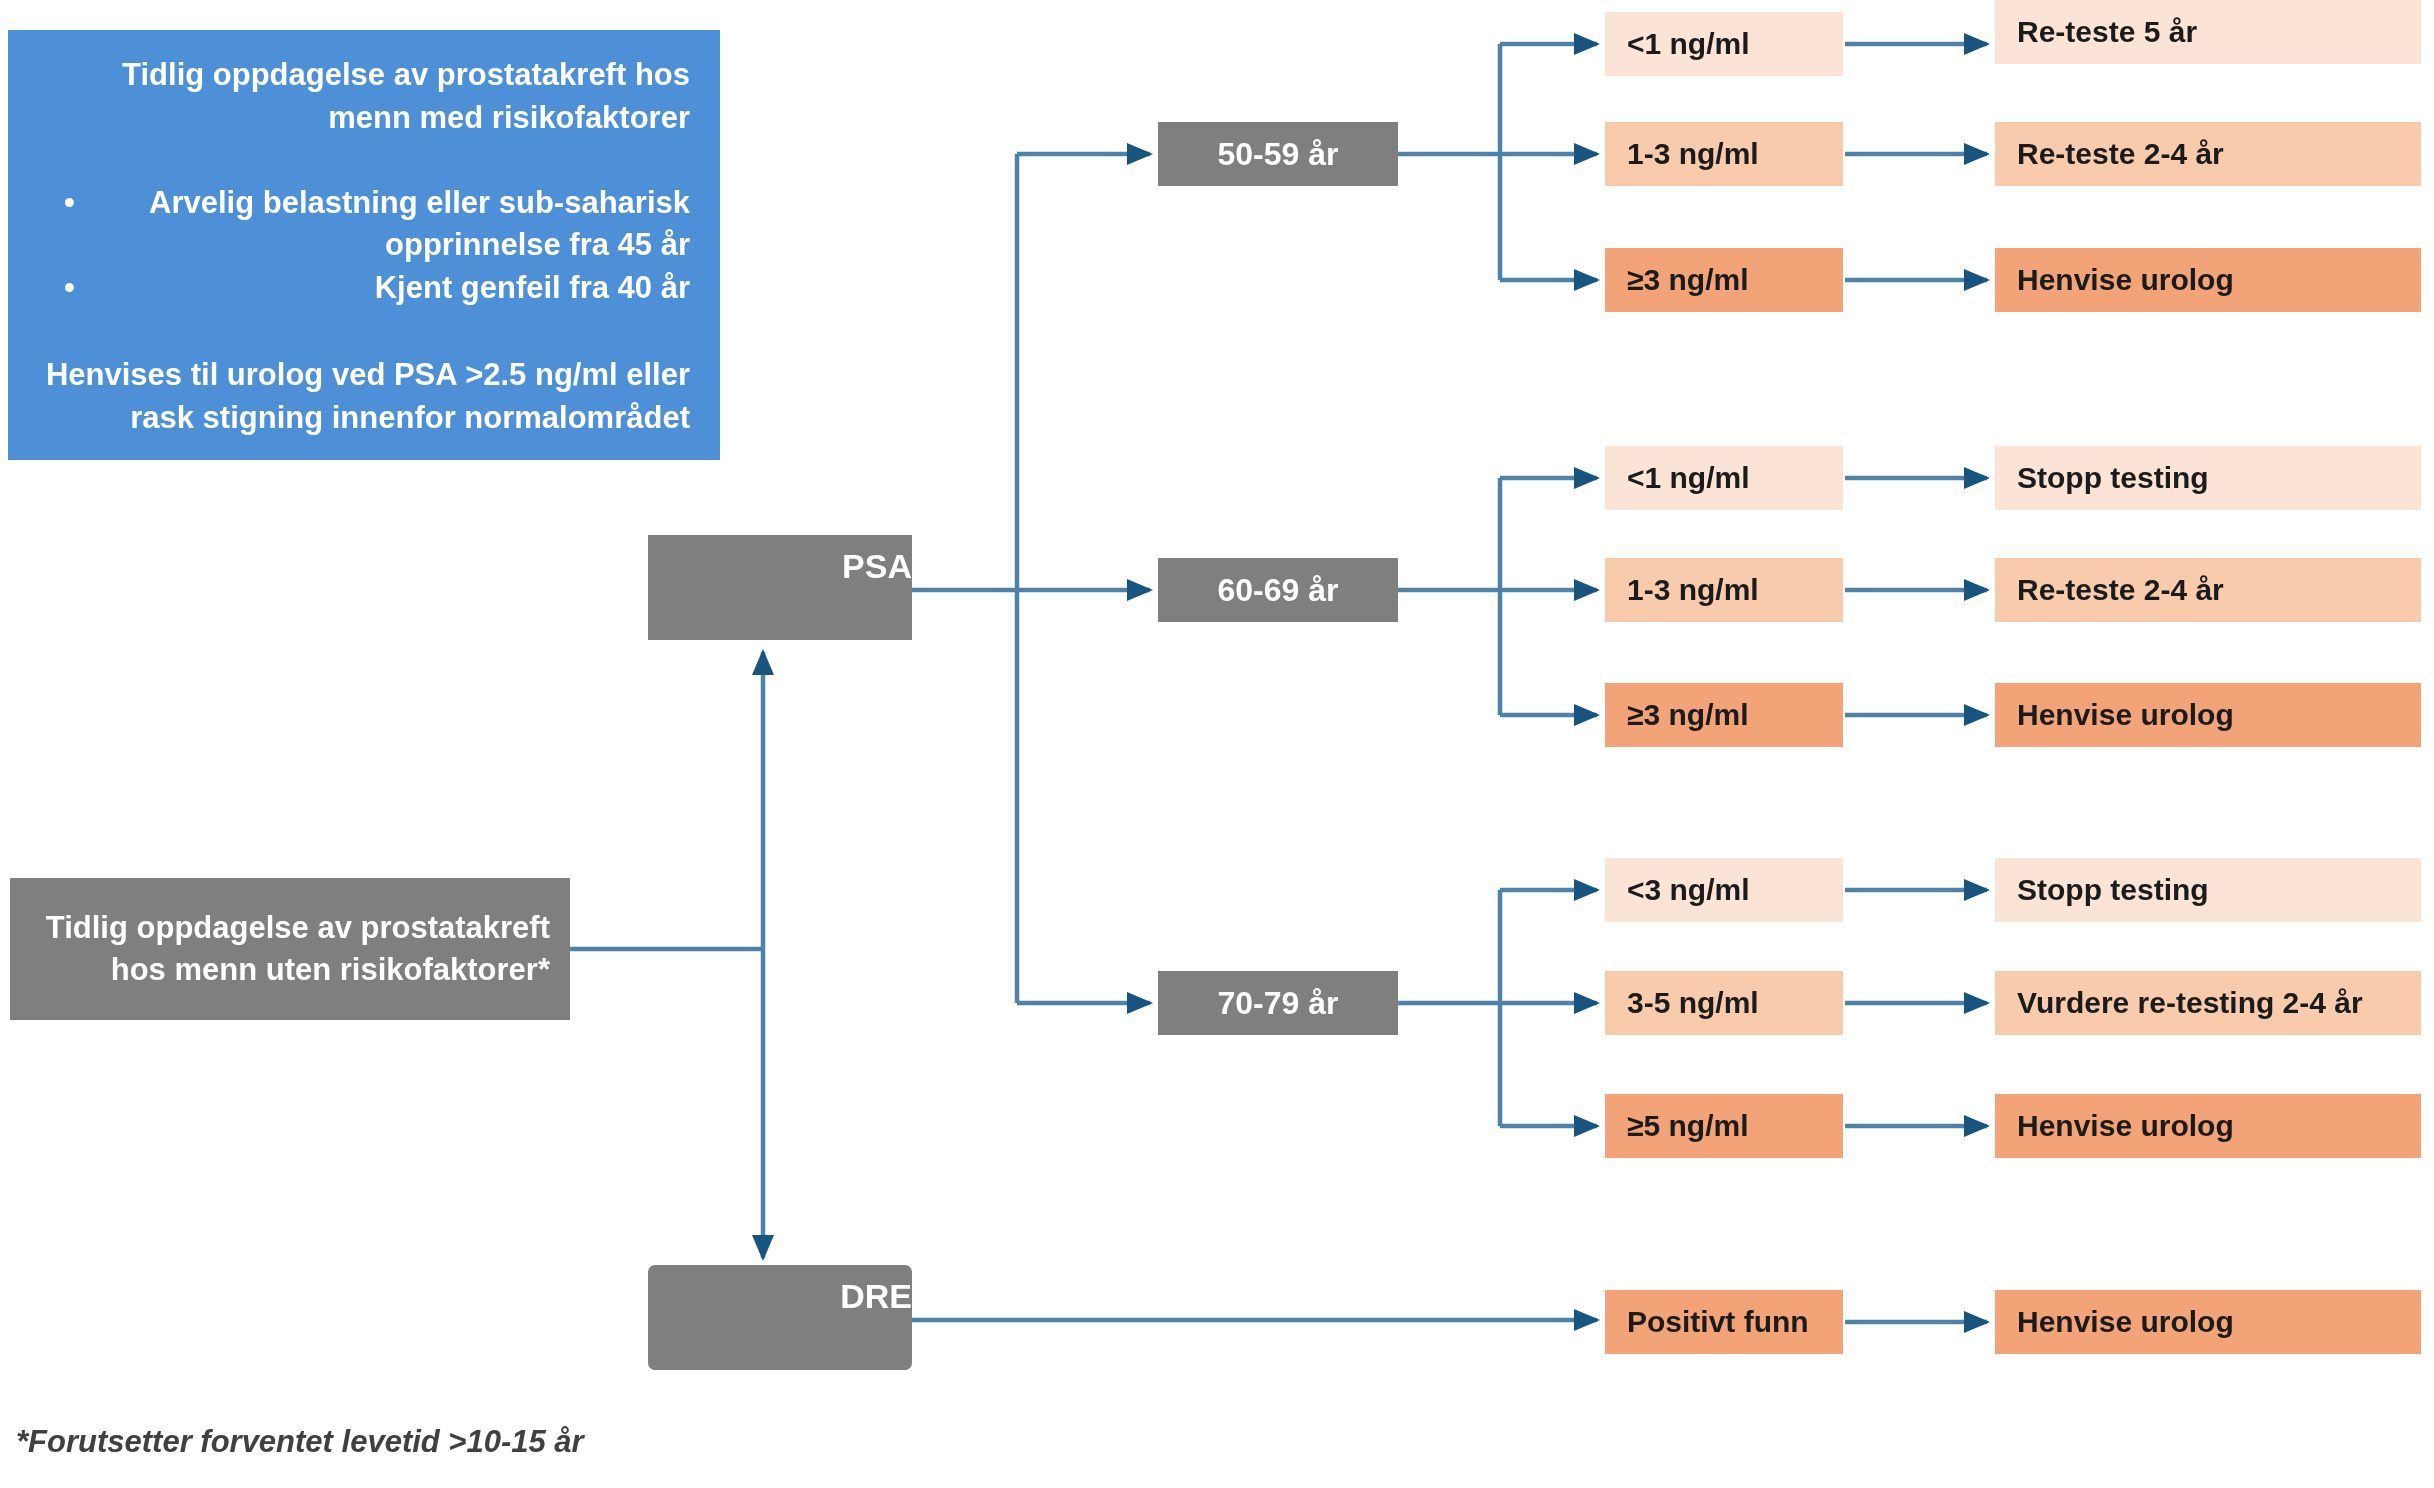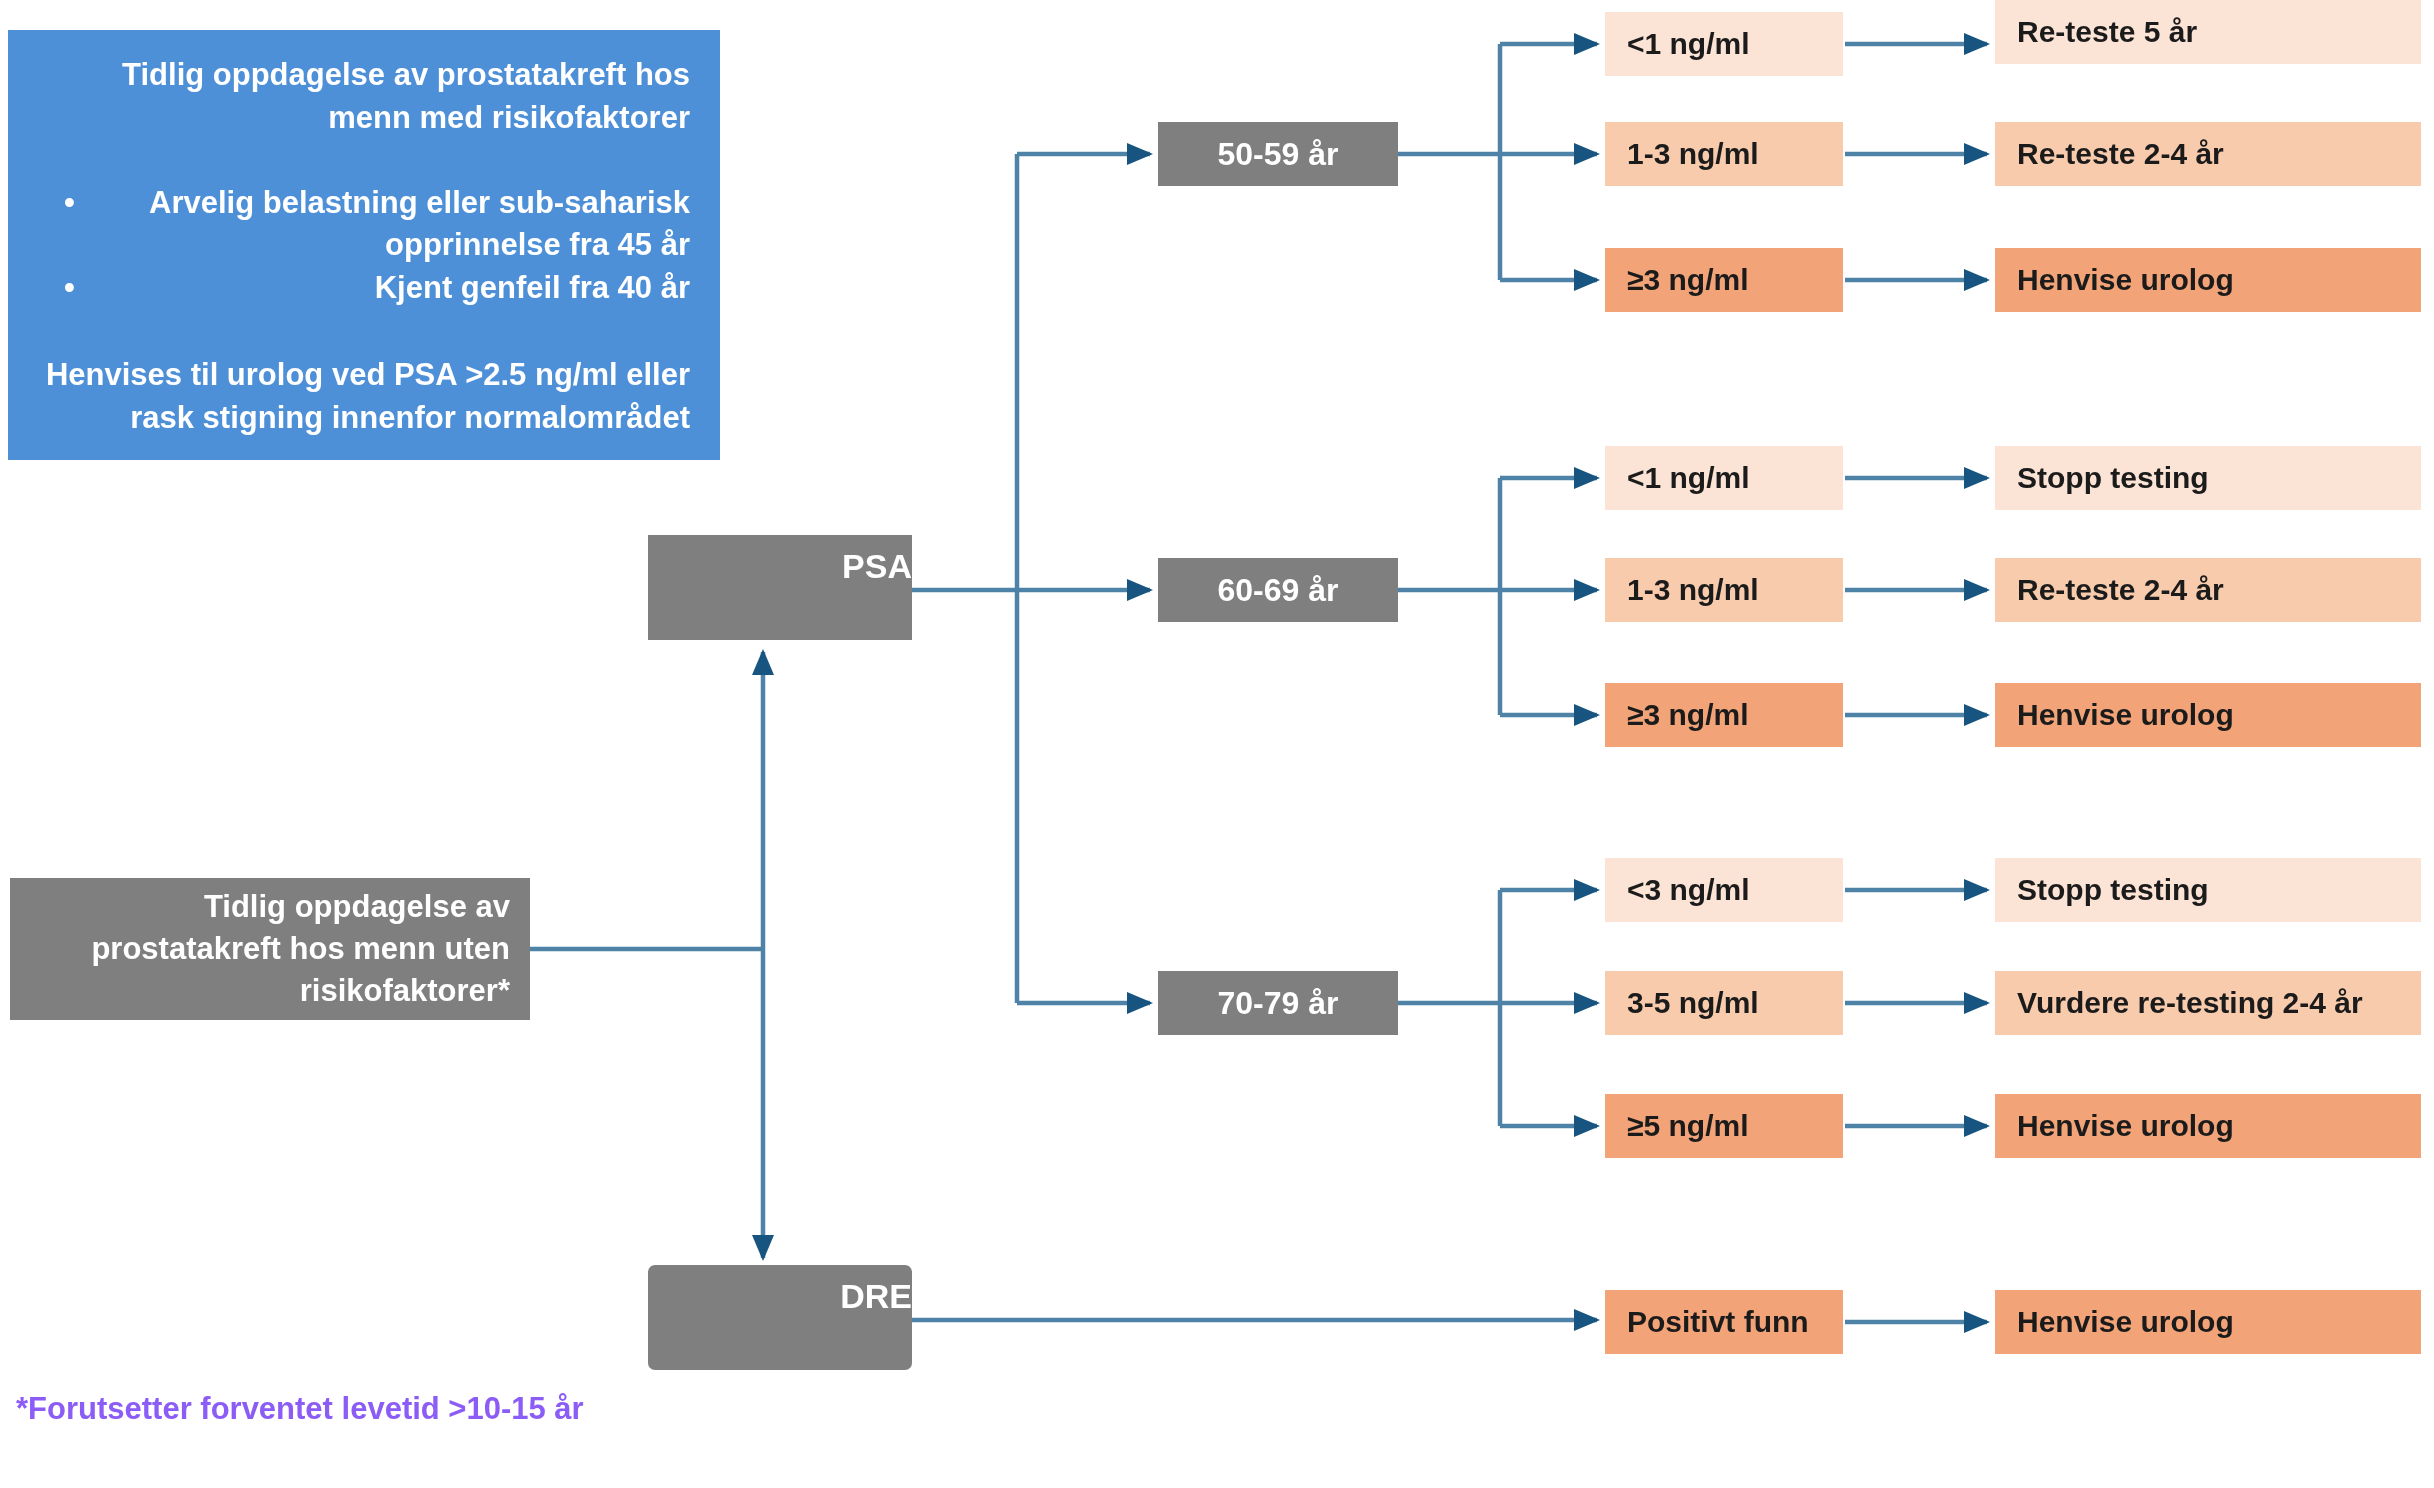--- a/index.html
+++ b/index.html
@@ -14,34 +14,34 @@
   .connectors{position:absolute;left:0;top:0;width:2434px;height:1488px;}
   .ln{stroke:var(--line-color);stroke-width:4.5;fill:none;}
   .box{position:absolute;box-sizing:border-box;}
   .info{left:8px;top:30px;width:712px;height:430px;background:var(--accent-blue);
         color:#fff;font-size:31px;font-weight:600;line-height:1.38;padding:24px 30px;}
   .info ul{margin:42px 0 0 0;padding:0;list-style:none;}
   .info li{position:relative;padding-left:62px;}
   .info li::before{content:"\2022";position:absolute;left:26px;top:0;}
   .info .note{margin-top:44px;}
   .gray{background:var(--box-gray);color:#fff;}
-  .root{left:10px;top:878px;width:520px;height:142px;display:flex;align-items:center;
+  .root{left:10px;top:878px;width:560px;height:142px;display:flex;align-items:center;
         padding:0 20px;font-size:31px;font-weight:600;line-height:1.35;}
   .test{width:264px;height:105px;left:648px;padding:12px 0 0 18px;
         font-size:34px;font-weight:700;}
   .age{left:1158px;width:240px;height:64px;display:flex;align-items:center;
        justify-content:center;font-size:32px;font-weight:700;}
   .node{display:flex;align-items:center;padding-left:22px;
         font-size:30px;font-weight:600;color:var(--text-dark);white-space:nowrap;}
   .val{left:1605px;width:238px;height:64px;}
   .act{left:1995px;width:426px;height:64px;}
   [data-level="light"]{background:var(--peach-light);}
   [data-level="medium"]{background:var(--peach-medium);}
   [data-level="dark"]{background:var(--peach-dark);}
-  .footnote{position:absolute;left:16px;top:1391px;font-size:31px;font-weight:700;color:#8b5cf6;}
+  .footnote{position:absolute;left:16px;top:1424px;font-size:31px;font-weight:700;color:#404040;font-style:italic;}
 </style>
 </head>
 <body>
 
 <div class="canvas">
 
   <svg class="connectors" viewBox="0 0 2434 1488" xmlns="http://www.w3.org/2000/svg">
     <defs>
       <marker id="arr" markerUnits="userSpaceOnUse" markerWidth="26" markerHeight="22" refX="23" refY="11" orient="auto-start-reverse">
         <path d="M0,0 L26,11 L0,22 Z" fill="var(--arrow-color)"></path>

